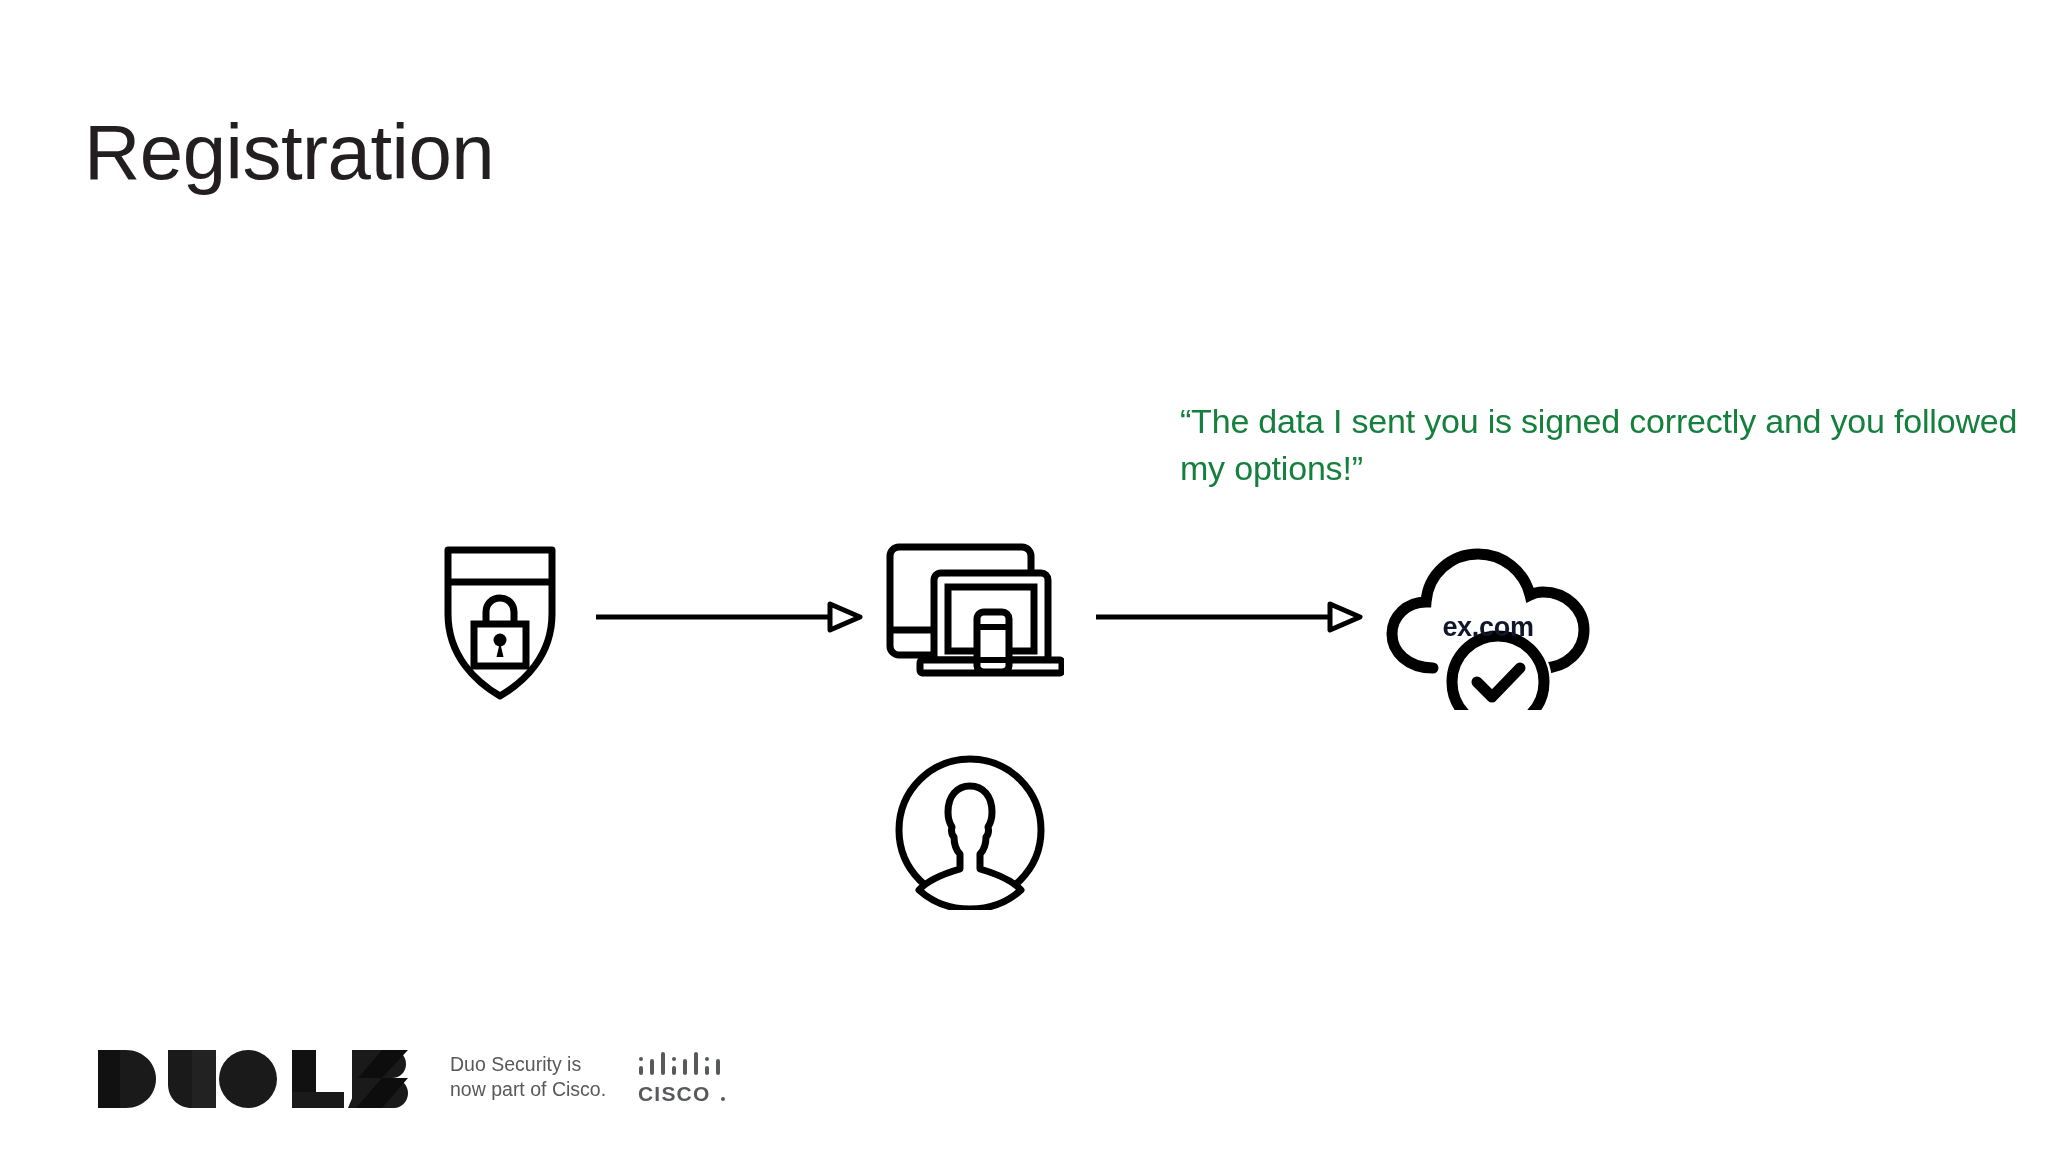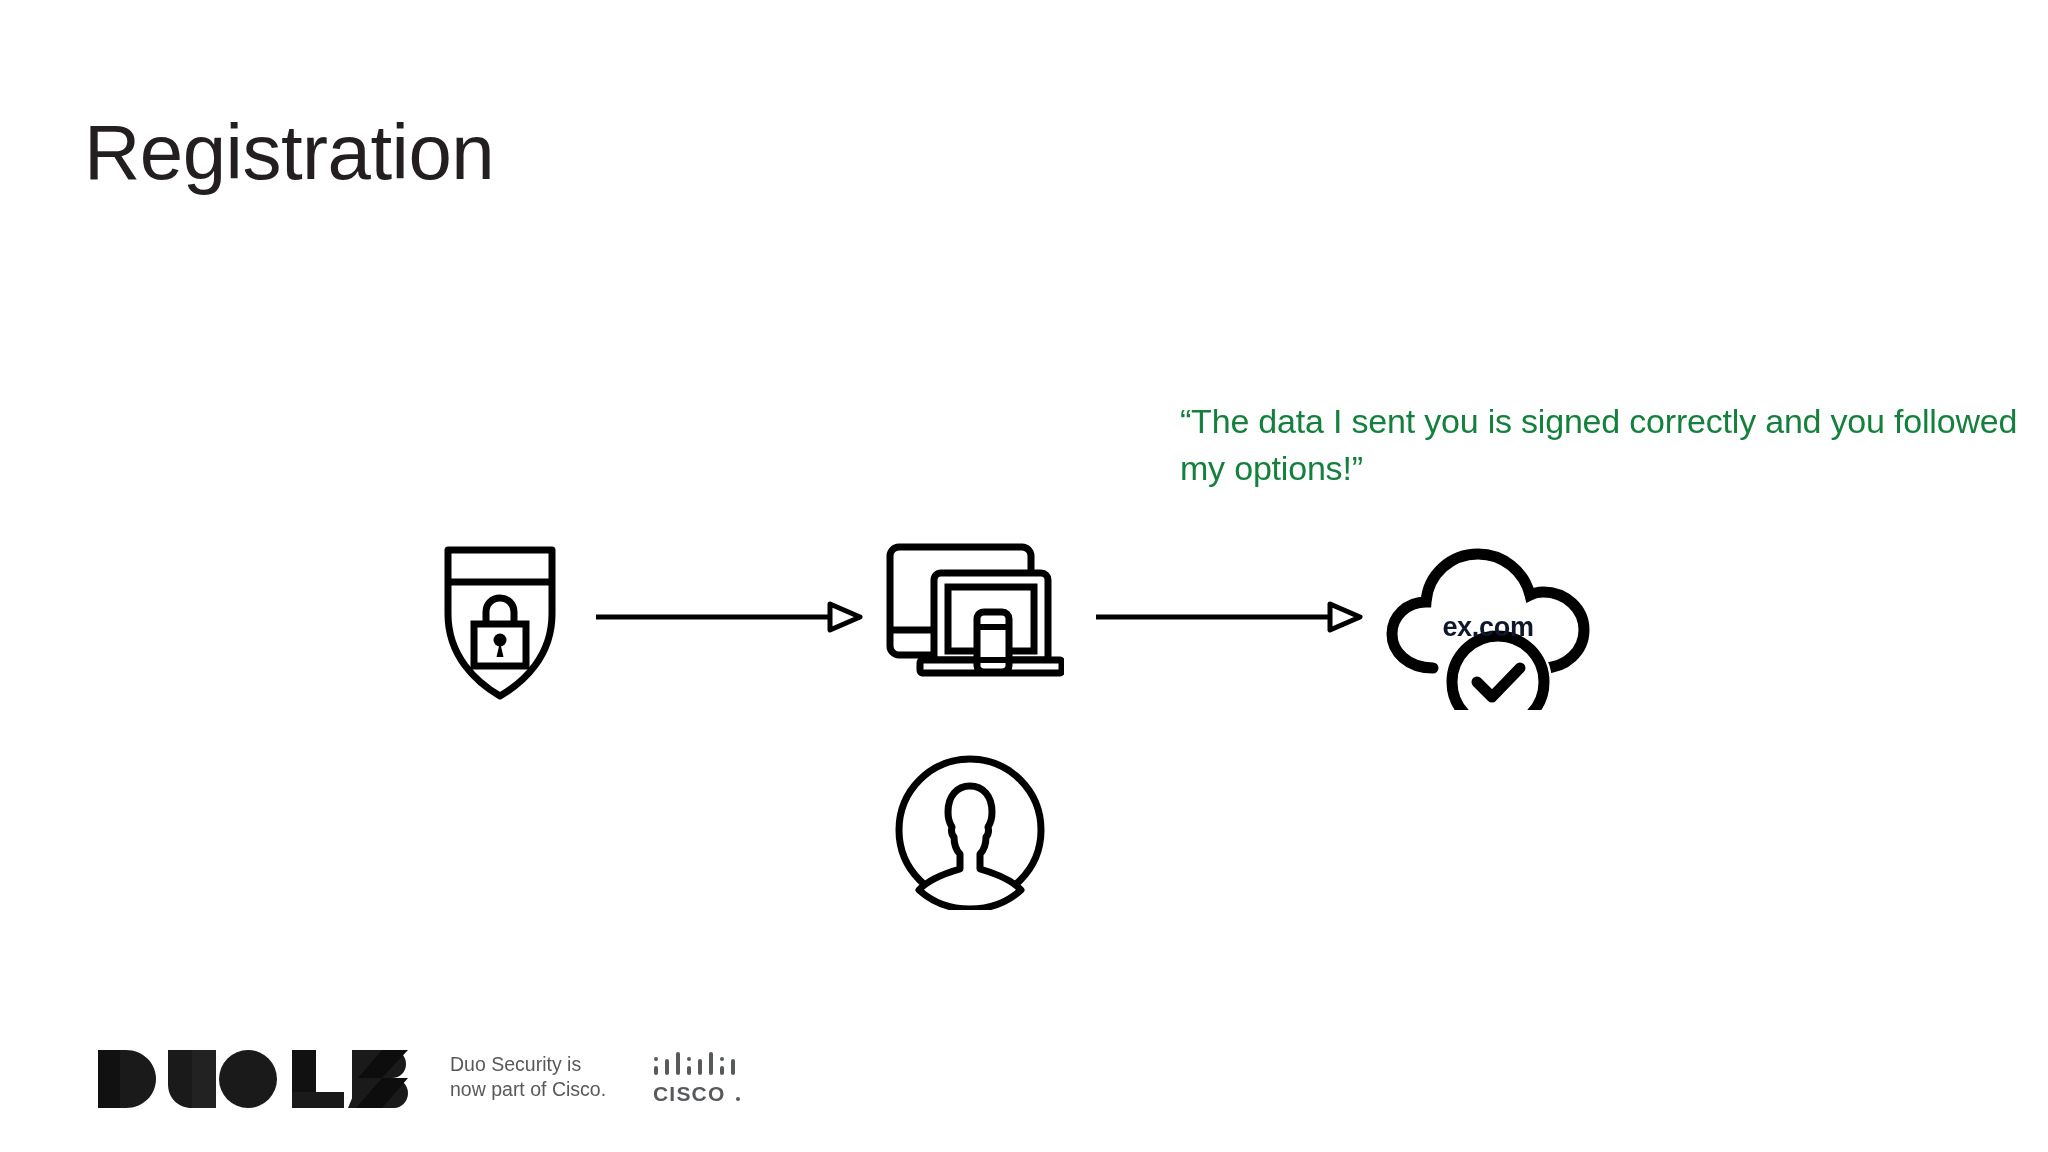--- a/index.html
+++ b/index.html
@@ -83,21 +83,21 @@
   .duo-labs-logo { display: block; }
   .cisco-tagline {
     margin-left: 42px;
     font-size: 19.5px;
     line-height: 1.28;
     color: #58595b;
     white-space: pre-line;
     padding-top: 4px;
   }
   .cisco-logo {
-    margin-left: 45px;
+    margin-left: 30px;
     padding-top: 2px;
   }
   .cisco-logo svg { display: block; }
 </style>
 </head>
 <body>
 
 <div id="slide">
 
   <div class="slide-title">Registration</div>

